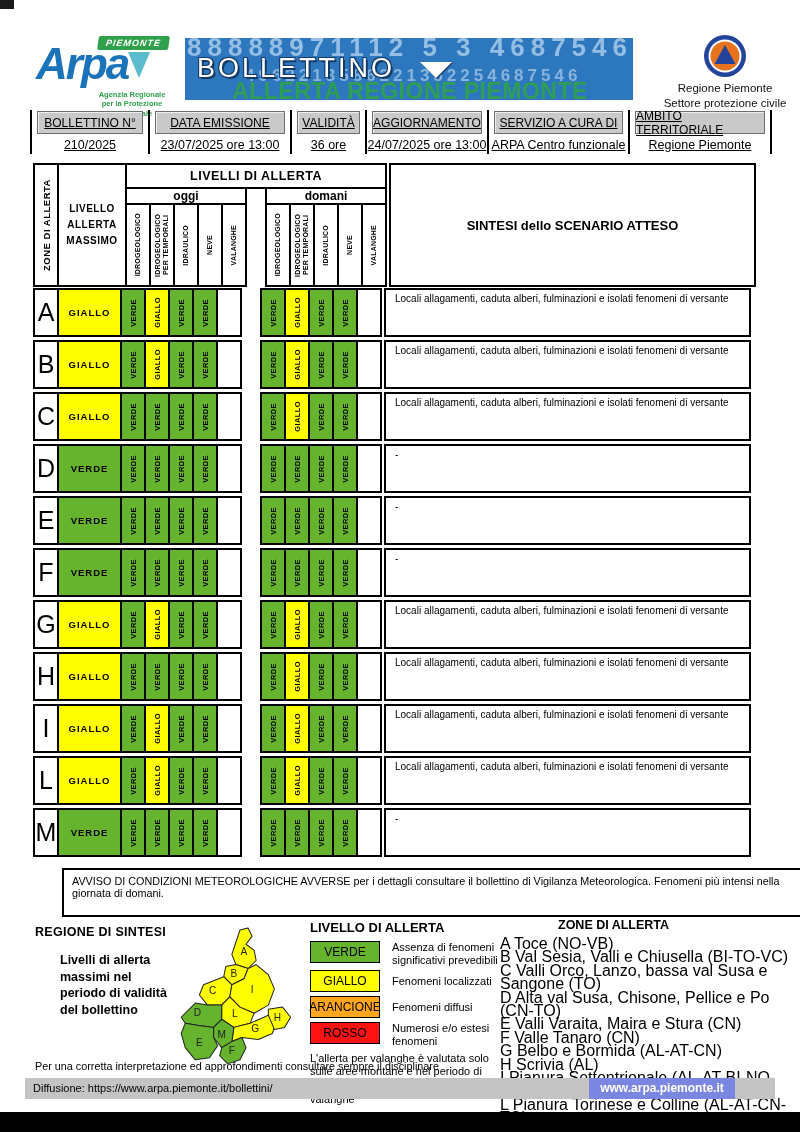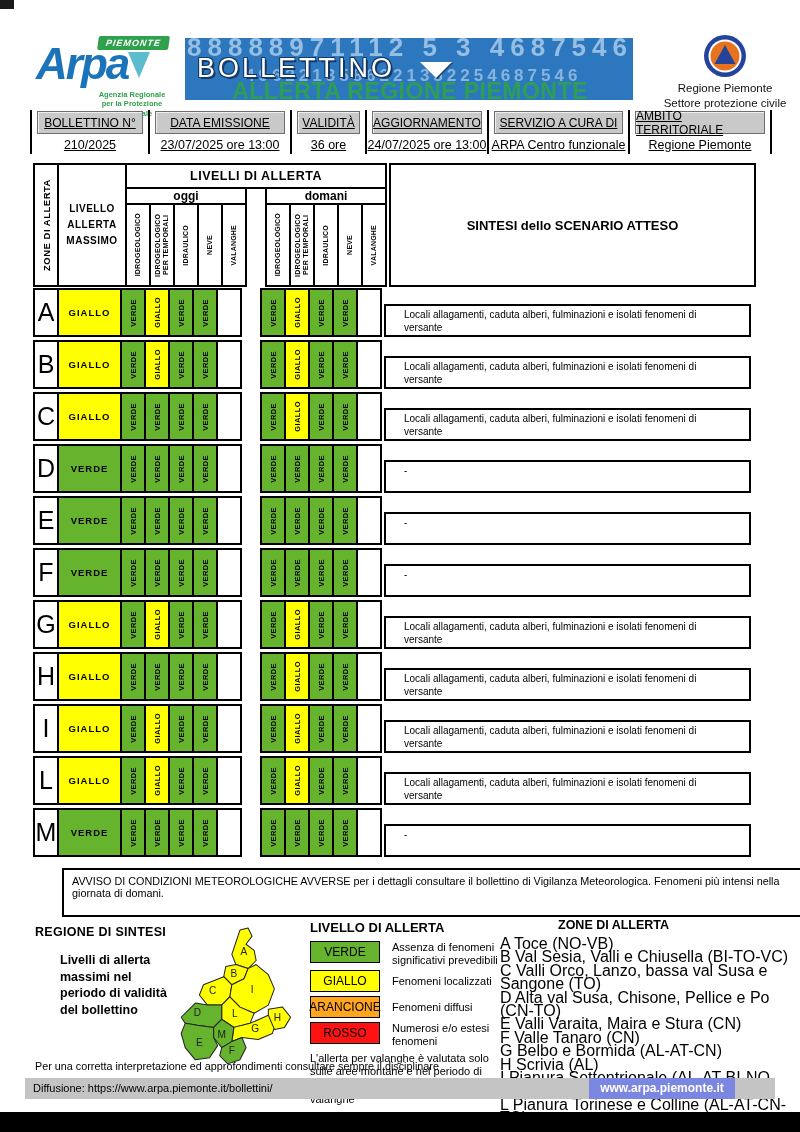--- a/index.html
+++ b/index.html
@@ -77,21 +77,21 @@
     font-weight:bold; font-size:13px; }
 
   .t-row { display:flex; height:49px; margin-bottom:3px; }
   .zone-cell { width:26px; display:flex; align-items:center; justify-content:center; font-size:25px; }
   .max-cell { width:65px; display:flex; align-items:center; justify-content:center;
     font-size:9.5px; font-weight:bold; letter-spacing:1px;}
   .lvl-cell { width:26px; display:flex; align-items:center; justify-content:center; }
   .lvl-cell span { font-weight:bold; font-size:7.5px; letter-spacing:.4px; }
   .spacer { width:18px; }
   .spacer2 { width:2px; }
-  .sintesi-cell { width:367px; font-size:10px; padding:3px 18px; line-height:1.25;margin-top:16px; }
+  .sintesi-cell { width:367px; font-size:10px; padding:3px 9px; line-height:1.25; }
 
   
   .avviso-box { position:absolute; left:30px; top:868px; width:742px; height:49px;
     border:2px solid #000; font-size:10.8px; padding:5px 8px;margin-left:32px; }
 
   
   .quadro-title { position:absolute; left:35px; top:925px; font-weight:bold; font-size:12.5px; letter-spacing:.3px;}
   .quadro-caption { position:absolute; left:60px; top:952px; width:112px; font-weight:bold;
     font-size:12.5px; line-height:1.32; }
   .map-wrap { position:absolute; left:170px; top:924px; width:148px; height:150px; }

